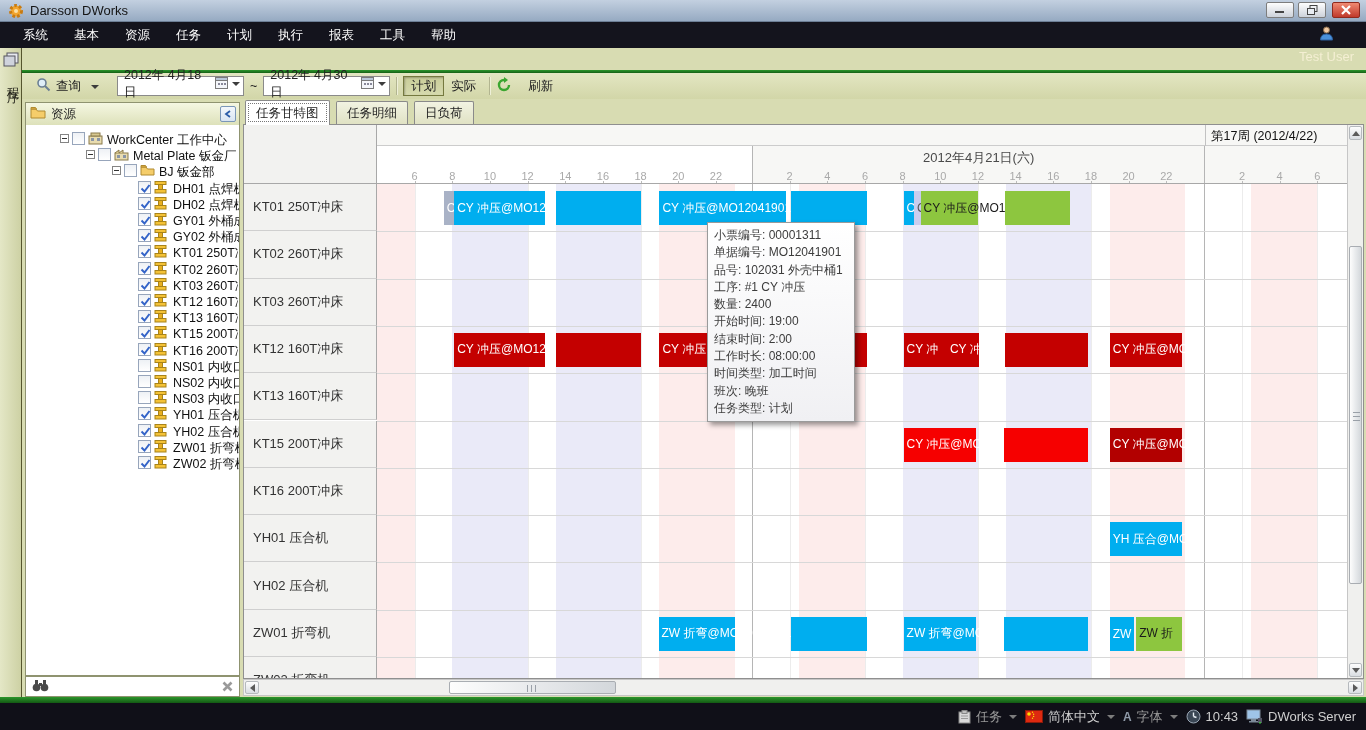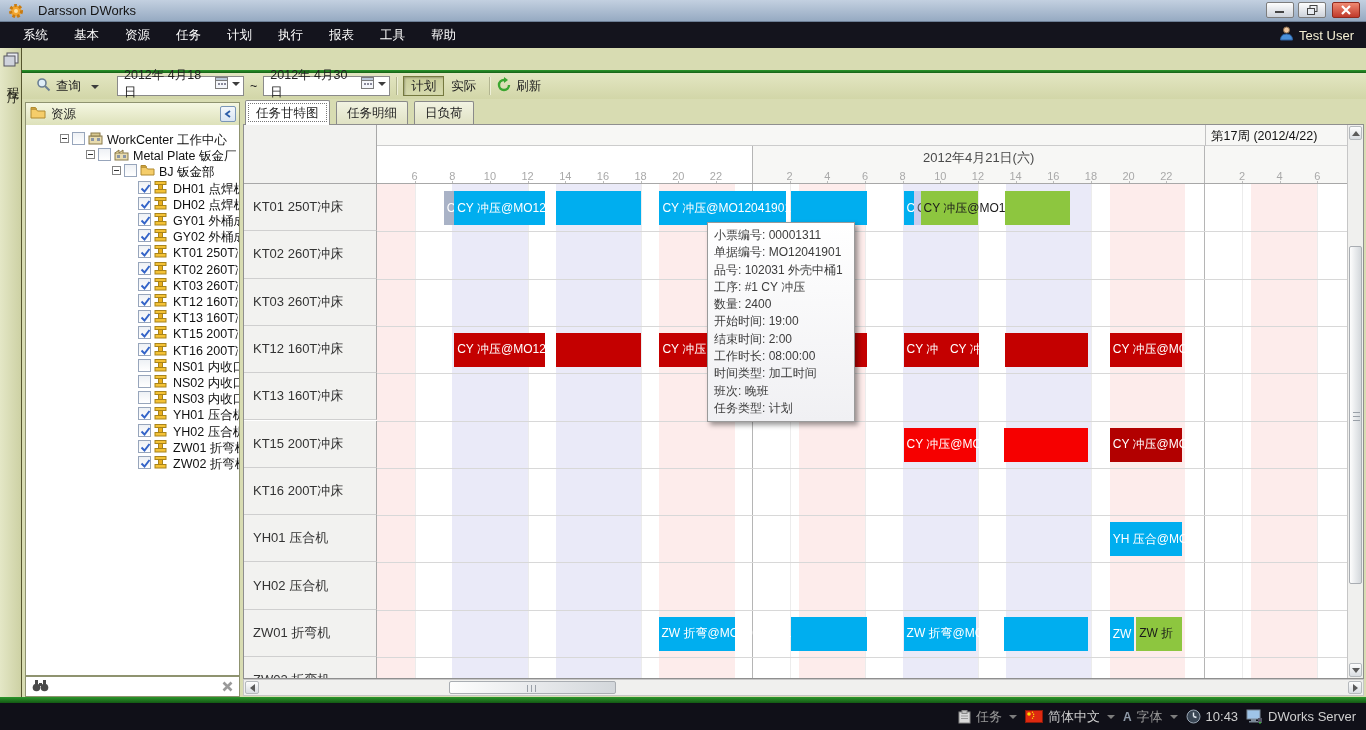--- a/index.html
+++ b/index.html
@@ -1,27 +1,27 @@
 <!DOCTYPE html>
 <html><head>
 <meta charset="utf-8">
 <style>
   html,body{margin:0;padding:0;background:#2a2a2a;}
   *{box-sizing:border-box;font-family:"Liberation Sans",sans-serif;}
   #win{position:relative;width:1366px;height:730px;background:#d8dcb2;overflow:hidden;outline:1px solid #1b1b1b;}
   .abs{position:absolute;}
   
   #titlebar{left:0;top:0;width:1366px;height:22px;background:linear-gradient(#c3d0e0,#96aac2);border-bottom:1px solid #6d7f96;}
-  #title-text{left:38px;top:3px;font-size:13px;color:#141414;}
+  #title-text{left:30px;top:3px;font-size:13px;color:#141414;}
   .winbtn{top:2px;width:28px;height:16px;border:1px solid #7d7d7d;border-radius:2px;background:linear-gradient(#fdfdfd,#cdd2da);display:flex;align-items:center;justify-content:center;}
   #btn-close{background:linear-gradient(#f08a72,#c0392b);border-color:#8e2a1e;}
   
   #menubar{left:0;top:22px;width:1366px;height:26px;background:#14141d;display:flex;align-items:center;padding-left:10px;}
   .menu-item{color:#ffffff;font-size:12.5px;padding:5px 13px;cursor:default;}
-  #user-box{position:absolute;right:12px;top:4px;display:flex;align-items:center;gap:5px;color:#f4efd3;font-size:13px;}
+  #user-box{position:absolute;right:12px;top:4px;display:flex;align-items:center;gap:5px;color:#f4efd3;font-size:13px;flex-direction:column;}
   
   #tabstrip{left:22px;top:48px;width:1344px;height:22px;background:#181820;}
   .doctab{position:absolute;top:1px;height:21px;display:flex;align-items:center;gap:6px;font-size:12.5px;padding:0 12px;border-radius:3px 3px 0 0;}
   #tab-home{left:11px;background:linear-gradient(#fbfbee,#e9ead2);color:#222;border:1px solid #9a9a7a;border-bottom:none;}
   #tab-view{left:92px;background:linear-gradient(#37a437,#1d7e1d);color:#fff;}
   #greenline{left:22px;top:70px;width:1344px;height:3px;background:linear-gradient(#2c962c,#156015);}
   
   #toolbar{left:22px;top:73px;width:1344px;height:26px;background:linear-gradient(#e3e6c2,#d2d6a8);display:flex;align-items:center;font-size:12.5px;color:#222;}
   .tsep{width:1px;height:18px;background:#b2b590;margin:0 6px;box-shadow:1px 0 0 #eef0d8;}
   .datebox{display:flex;align-items:center;background:#fff;border:1px solid #8a8a8a;height:20px;padding:0 3px 4px 6px;gap:4px;}
@@ -171,21 +171,21 @@
       <span class="caret"></span>
     </div>
     <span class="tsep"></span>
     <div class="toolbtn pressed">计划</div>
     <div class="toolbtn">实际</div>
     <span class="tsep"></span>
     <span><svg width="16" height="16">
           <path d="M13 8 A5 5 0 1 1 8 3" fill="none" stroke="#3aa62f" stroke-width="2.4"></path>
           <path d="M8 0 L12 3 L8 6 Z" fill="#3aa62f"></path>
         </svg></span>
-    <span style="margin-left:4px;text-align:center;">刷新</span>
+    <span style="margin-left:16px;text-align:center;">刷新</span>
   </div>
 
   <div id="respanel" class="abs">
     <div id="respanel-header" class="abs">
       <span><svg width="16" height="13">
             <path d="M1 3 L6 3 L7.5 5 L15 5 L15 12 L1 12 Z" fill="#f5cd6a" stroke="#b08a30"></path>
             <path d="M1 3 L1 1.5 L5.5 1.5 L6.5 3 Z" fill="#e8b84a" stroke="#b08a30"></path>
           </svg></span>
       <span>资源</span>
       <span id="collapse-btn">

